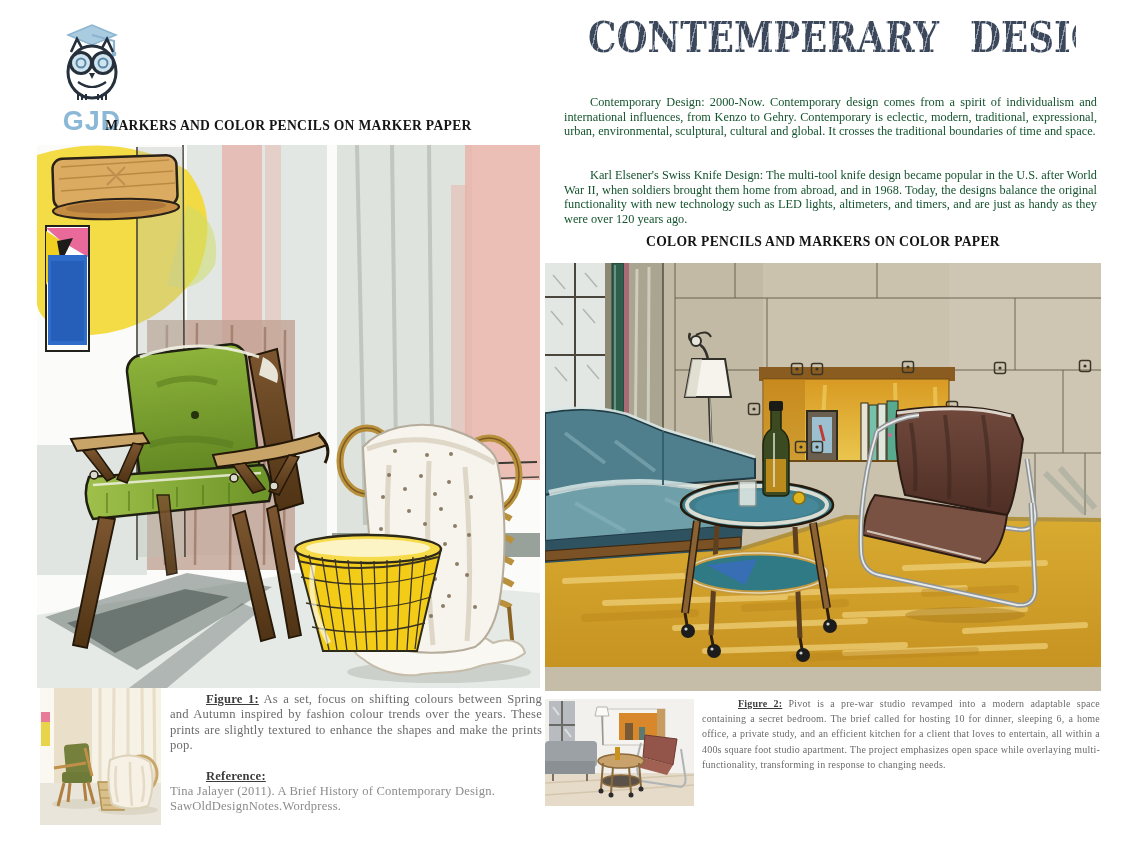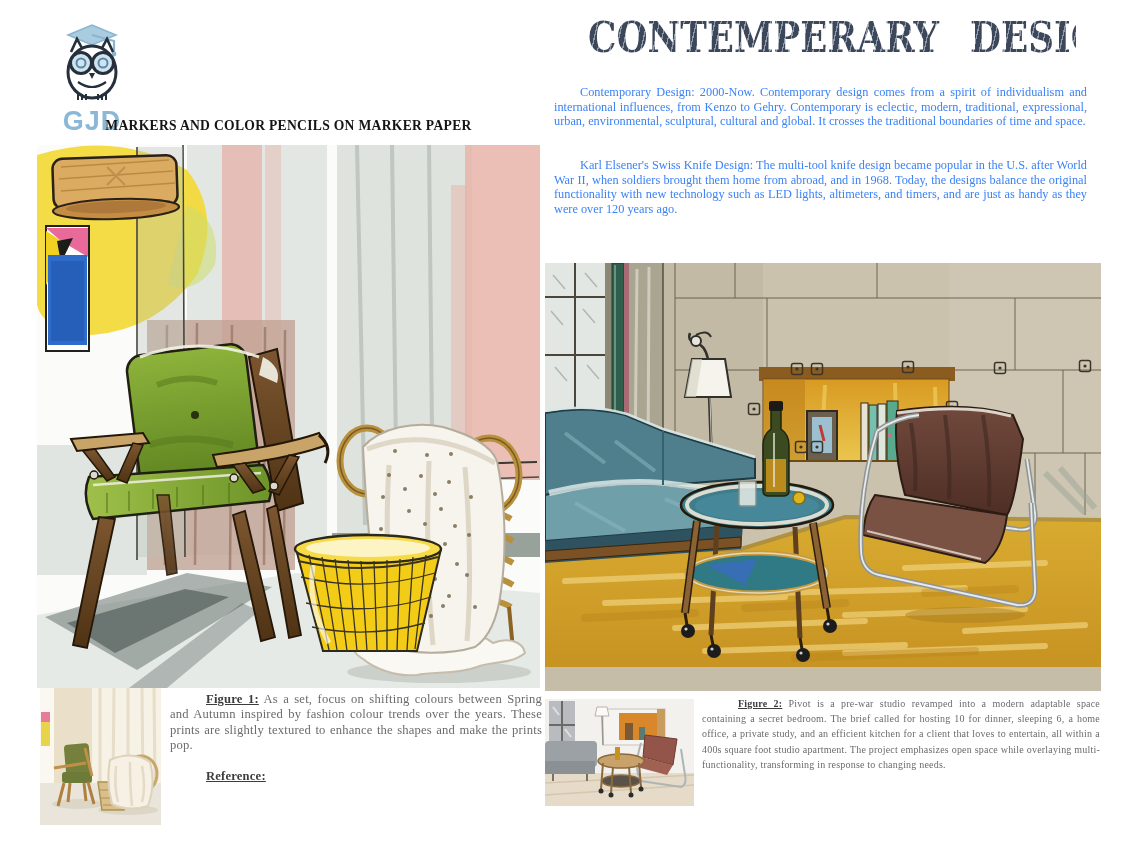--- a/index.html
+++ b/index.html
@@ -26,22 +26,22 @@
   .title{position:absolute;left:545px;top:14px;width:574px;text-align:center;white-space:nowrap;
          font-family:"DejaVu Serif",serif;font-weight:bold;font-size:42px;line-height:48px;
          letter-spacing:0;word-spacing:22px;color:#3c4859;
          transform:scaleX(.85);transform-origin:center;}
   @supports (-webkit-background-clip:text){
     .title{background:repeating-linear-gradient(105deg,#3c4859 0 5.5px,#8f99ac 5.5px 7px);
            -webkit-background-clip:text;background-clip:text;-webkit-text-fill-color:transparent;}
   }
 
   
-  .para{position:absolute;left:548px;width:533px;margin:6px;text-align:justify;
-        font-size:12.3px;line-height:14.7px;color:#3b82f6;text-indent:26px;}
+  .para{position:absolute;left:548px;width:533px;margin:16px;text-align:justify;
+        font-size:12.3px;line-height:14.7px;color:#14532d;text-indent:26px;}
   .p1{top:79px;} .p2{top:152px;}
 
   
   .art-left{position:absolute;left:37px;top:145px;width:503px;height:543px;}
   .art-right{position:absolute;left:545px;top:263px;width:556px;height:428px;}
   .thumb1{position:absolute;left:40px;top:688px;width:121px;height:137px;}
   .thumb2{position:absolute;left:545px;top:699px;width:149px;height:107px;}
   .art-left svg,.art-right svg,.thumb1 svg,.thumb2 svg{display:block;}
 
   
@@ -78,20 +78,21 @@
     <div class="brand">GJD</div>
   </div>
 
 
   <div class="title">CONTEMPERARY DESIGN</div>
 
   <p class="para p1">Contemporary Design: 2000-Now. Contemporary design comes from a spirit of individualism and international influences, from Kenzo to Gehry.  Contemporary is eclectic, modern, traditional, expressional, urban, environmental, sculptural, cultural and global.  It crosses the traditional boundaries of time and space.</p>
   <p class="para p2">Karl Elsener's Swiss Knife Design: The multi-tool knife design became popular in the U.S. after World War II, when soldiers brought them home from abroad, and in 1968. Today, the designs balance the original functionality with new technology such as LED lights, altimeters, and timers, and are just as handy as they were over 120 years ago.</p>
 
   <div class="h-left">MARKERS AND COLOR PENCILS ON MARKER PAPER</div>
+  <div class="h-right">COLOR PENCILS AND MARKERS ON COLOR PAPER</div>
 
   <div class="art-left">
     <svg width="503" height="543" viewBox="0 0 503 543">
       <defs>
         <linearGradient id="Lg1" x1="0" y1="0" x2="0" y2="1">
             <stop offset="0" stop-color="#8db33b"></stop>
             <stop offset="1" stop-color="#5d8220"></stop>
           </linearGradient>
         <linearGradient id="Lg2" x1="0" y1="0" x2="1" y2="0">
             <stop offset="0" stop-color="#9fc04a"></stop>
@@ -452,20 +453,21 @@
           <circle cx="86" cy="96" r="2.5" fill="#2c2c2c"></circle>
         <rect x="70" y="48" width="5" height="13" fill="#c8921c"></rect>
       </g>
     </svg>
   </div>
 
   <div class="cap1">
     <span class="flabel">Figure 1:</span><span> As a set, focus on shifting colours between Spring and Autumn inspired by fashion colour trends over the years.  These prints are slightly textured to enhance the shapes and make the prints pop.</span>
     <div class="refblock">
       <div class="flabel">Reference:</div>
+      <div class="reftext">Tina Jalayer (2011). A Brief History of Contemporary Design. SawOldDesignNotes.Wordpress.</div>
     </div>
   </div>
 
   <div class="cap2">
     <span class="flabel">Figure 2:</span><span> Pivot is a pre-war studio revamped into a modern adaptable space containing a secret bedroom. The brief called for hosting 10 for dinner, sleeping 6, a home office, a private study, and an efficient kitchen for a client that loves to entertain, all within a 400s square foot studio apartment. The project emphasizes open space while overlaying multi-functionality, transforming in response to changing needs.</span>
   </div>
 
 
 </div>
 

